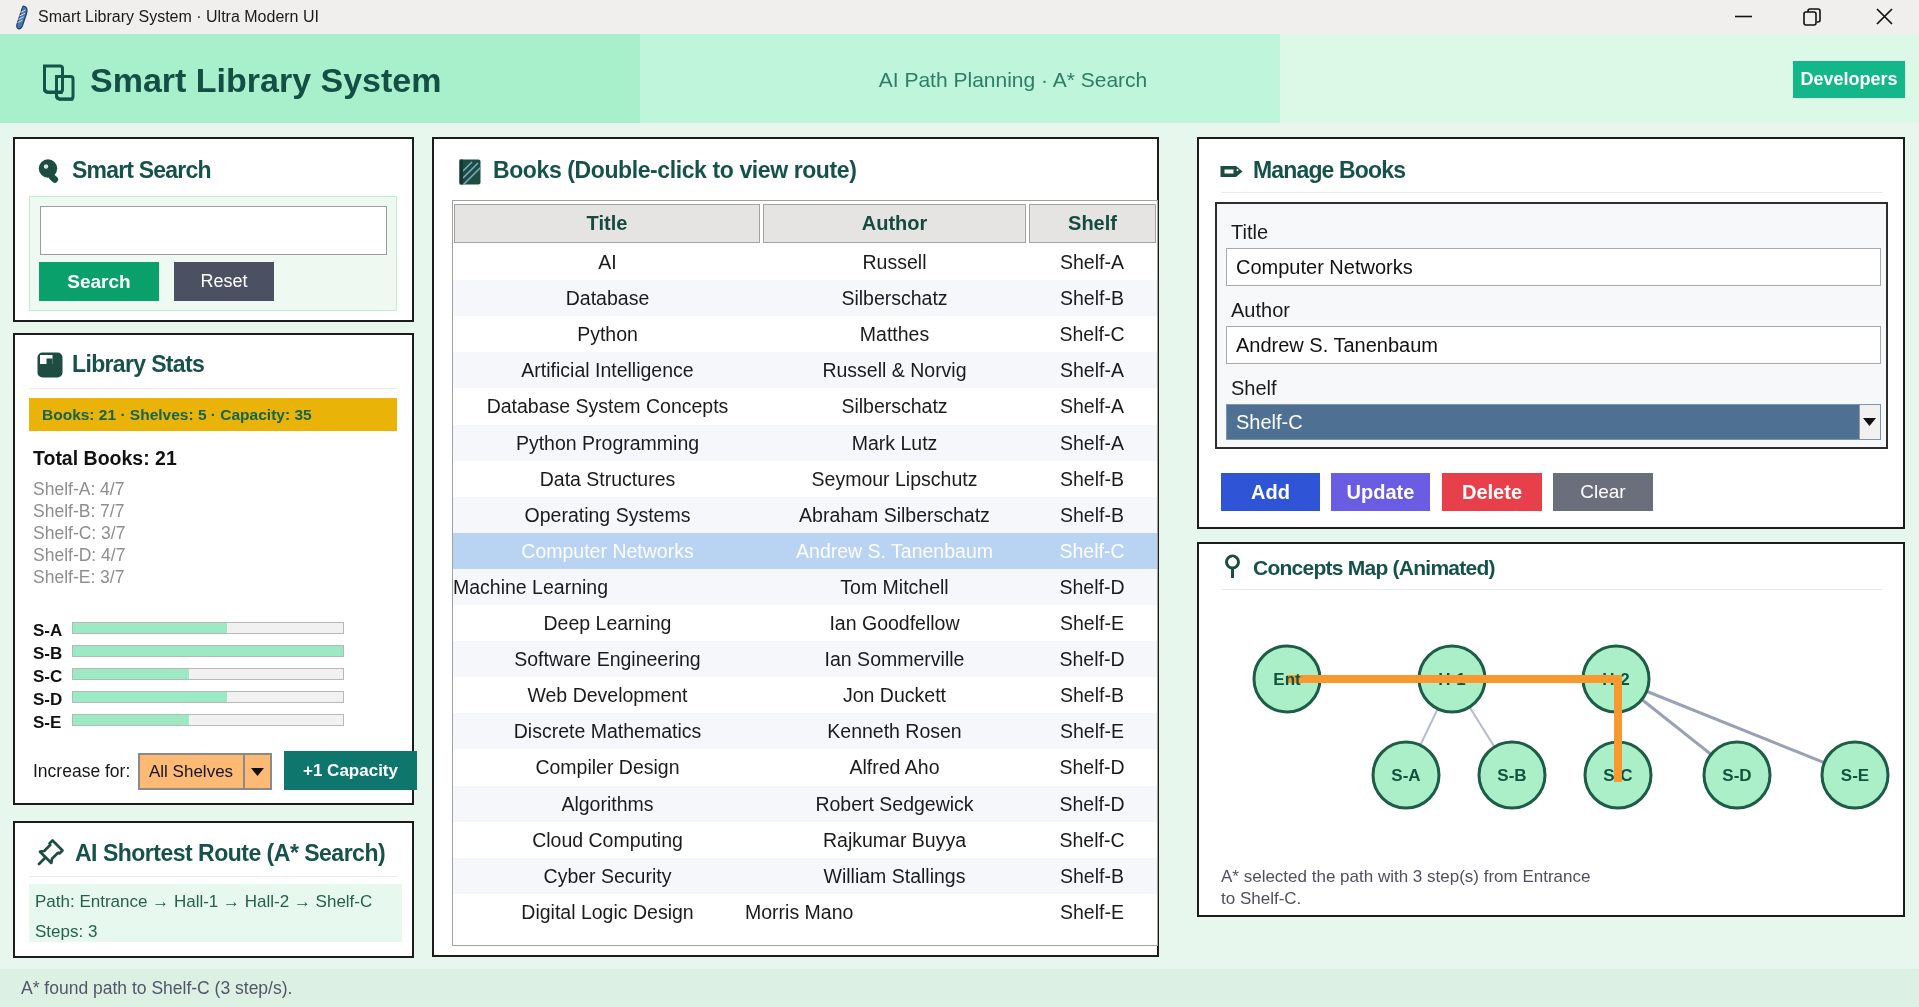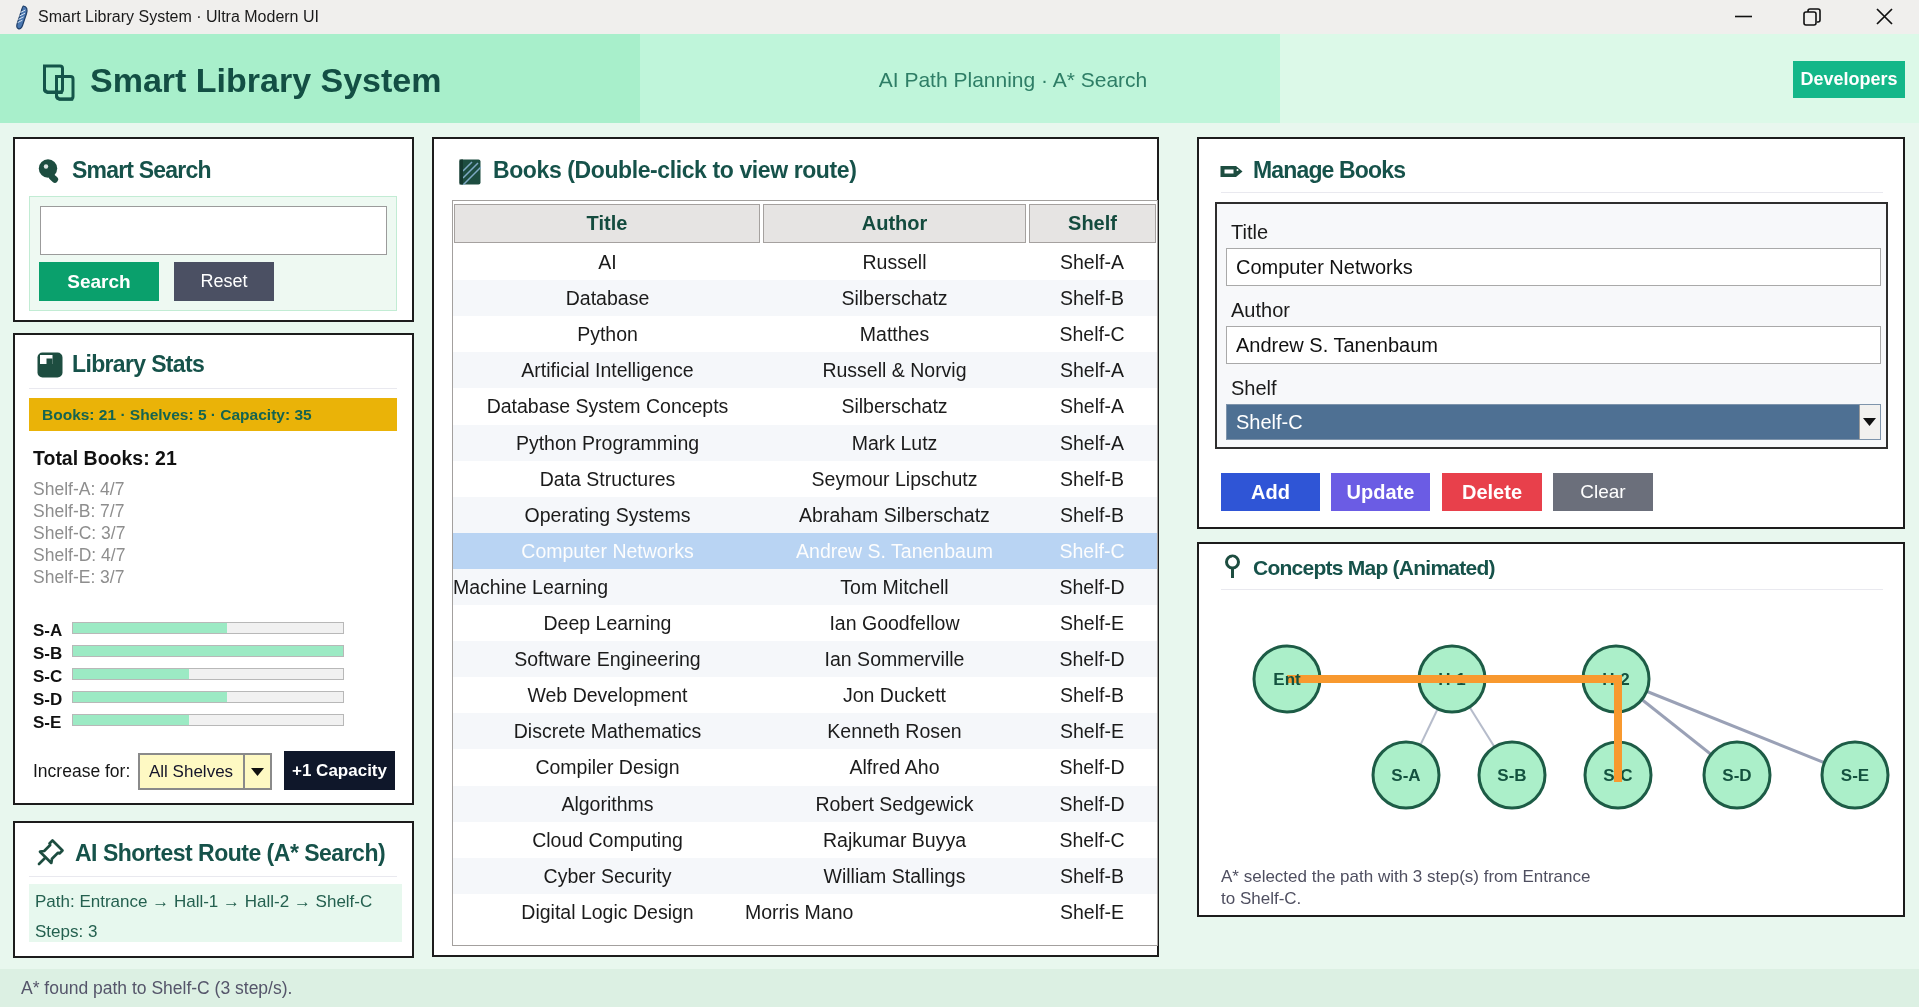--- a/index.html
+++ b/index.html
@@ -274,22 +274,22 @@
     <div class="a" style="left: 72px; top: 668.2px; width: 272px; height: 12px; background: rgb(241, 241, 241); border: 1px solid rgb(184, 184, 184); box-sizing: border-box;">
       <div style="width: 42.8571%; height: 100%; background: rgb(156, 234, 196);"></div>
     </div>
     <div class="a" style="left: 72px; top: 691.3px; width: 272px; height: 12px; background: rgb(241, 241, 241); border: 1px solid rgb(184, 184, 184); box-sizing: border-box;">
       <div style="width: 57.1429%; height: 100%; background: rgb(156, 234, 196);"></div>
     </div>
     <div class="a" style="left: 72px; top: 714.4px; width: 272px; height: 12px; background: rgb(241, 241, 241); border: 1px solid rgb(184, 184, 184); box-sizing: border-box;">
       <div style="width: 42.8571%; height: 100%; background: rgb(156, 234, 196);"></div>
     </div>
     <div class="a" style="left: 33px; top: 761px; font-size: 17.5px; color: rgb(22, 22, 22);">Increase for:</div>
-    <div class="a" style="left: 138px; top: 753px; width: 134px; height: 37px; background: #fef9c3; border: 2px solid rgb(138, 138, 138); box-sizing: border-box; text-align: right;">
+    <div class="a" style="left: 138px; top: 753px; width: 134px; height: 37px; background: #fdba74; border: 2px solid rgb(138, 138, 138); box-sizing: border-box; text-align: right;">
       <div style="position:absolute;left:9px;top:0;line-height:33px;font-size:17px;color:#14142a">All Shelves</div>
       <div style="position:absolute;right:0;top:0;width:27px;height:33px;border-left:2px solid #8a8a8a;box-sizing:border-box">
         <svg style="position:absolute;left:6px;top:13px" width="13" height="8" viewBox="0 0 13 8">
           <path d="M0 0 H13 L6.5 8 Z" fill="#111"></path>
         </svg>
       </div>
     </div>
-    <div class="btn" style="left: 284px; top: 751px; width: 111px; height: 39px; line-height: 39px; background: #0f172a; font-size: 17px; position: absolute; color: rgb(255, 255, 255); font-weight: bold; text-align: center; white-space: nowrap;">+1 Capacity</div>
+    <div class="btn" style="left: 284px; top: 751px; width: 133px; height: 39px; line-height: 39px; background: #0f766e; font-size: 17px; position: absolute; color: rgb(255, 255, 255); font-weight: bold; text-align: center; white-space: nowrap;">+1 Capacity</div>
   </div>
 
 </body></html>

